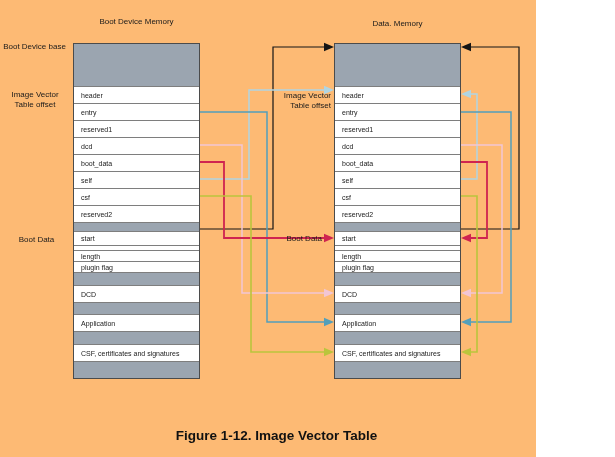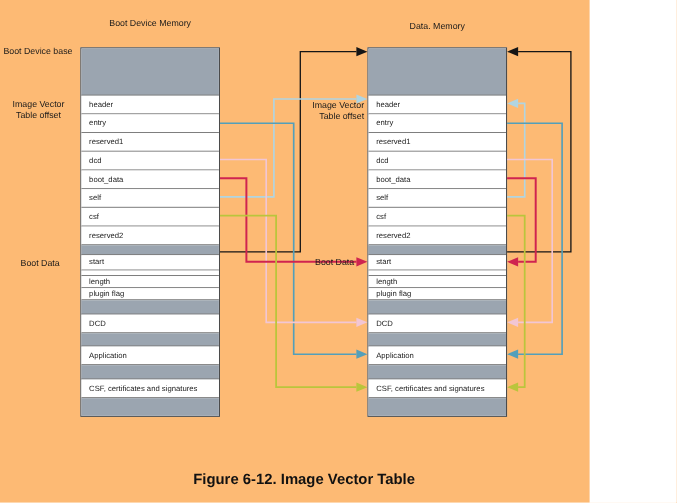--- a/index.html
+++ b/index.html
@@ -182,15 +182,15 @@
 
   <div class="lbl" style="left:9px;top:235px;width:55px;text-align:center;">Boot Data</div>
 
   <div class="lbl" style="left:276px;top:91px;width:55px;text-align:right;">
     <span style="display:block;">Image Vector</span>
     <span style="display:block;">Table offset</span>
   </div>
 
   <div class="lbl" style="left:262px;top:234px;width:60px;text-align:right;">Boot Data</div>
 
-  <div class="caption">Figure 6-12. Image Vector Table</div>
+  <div class="caption">Figure 1-12. Image Vector Table</div>
 
 </div>
 
 </body></html>

